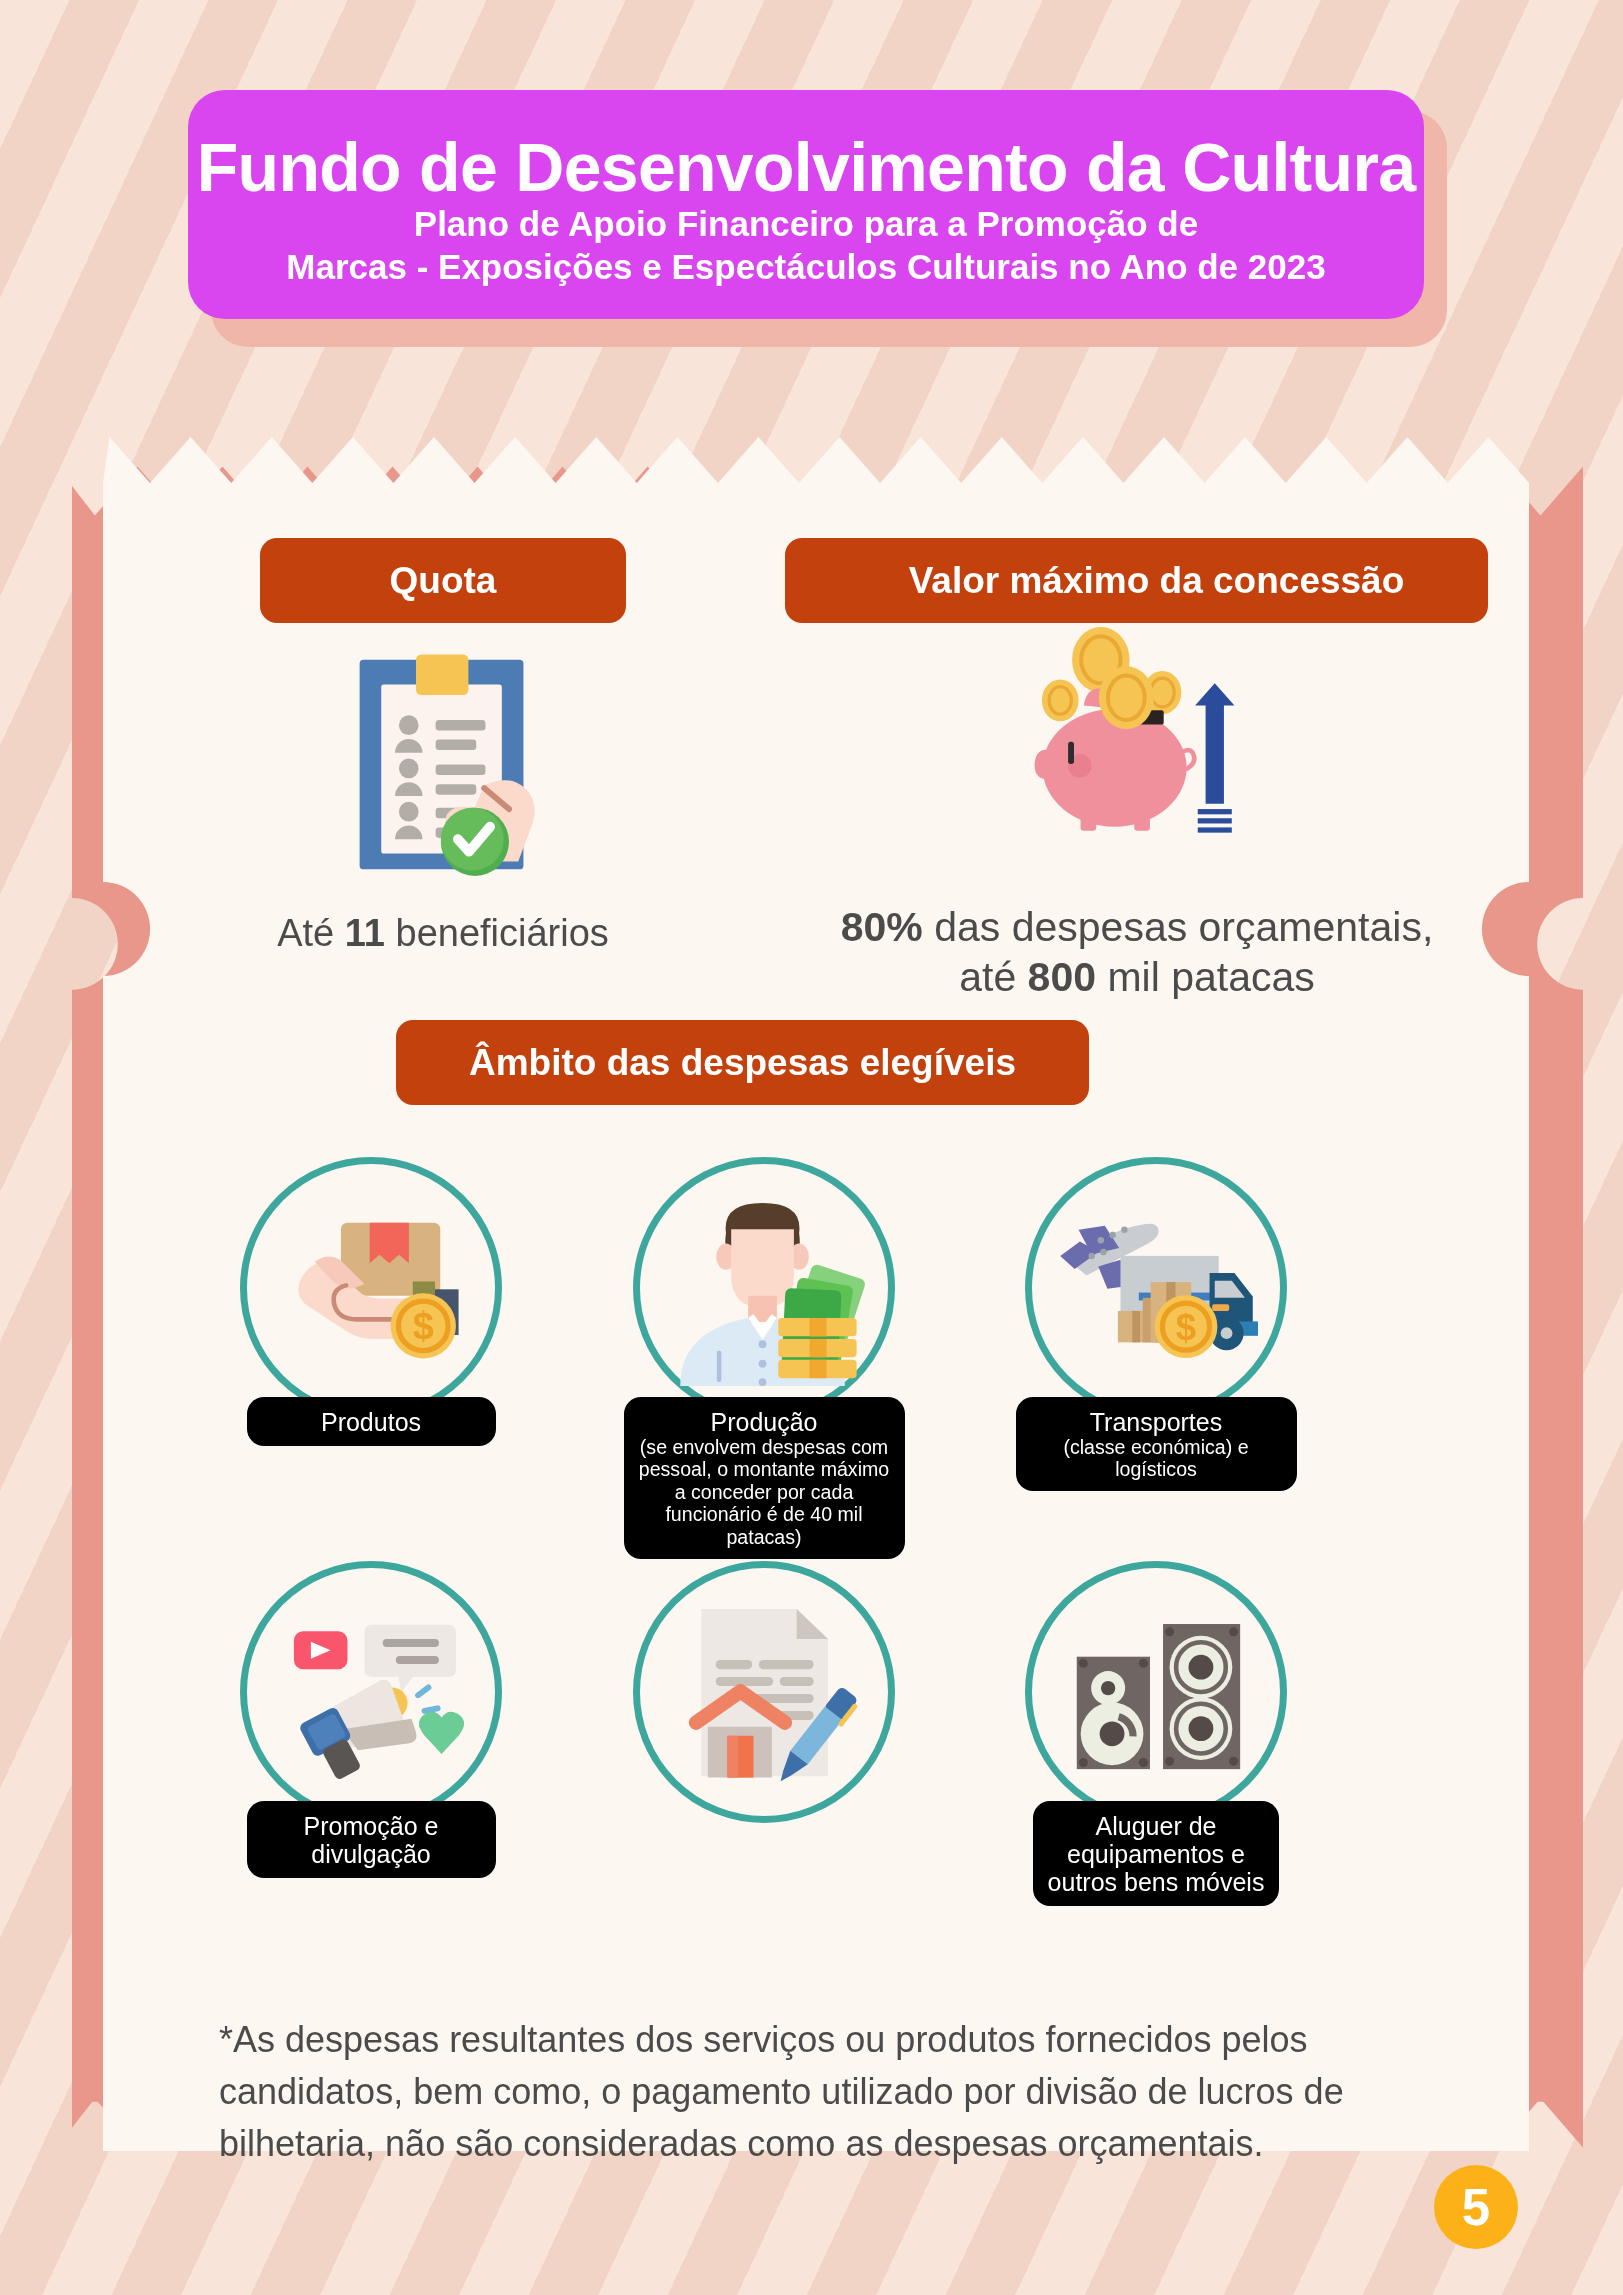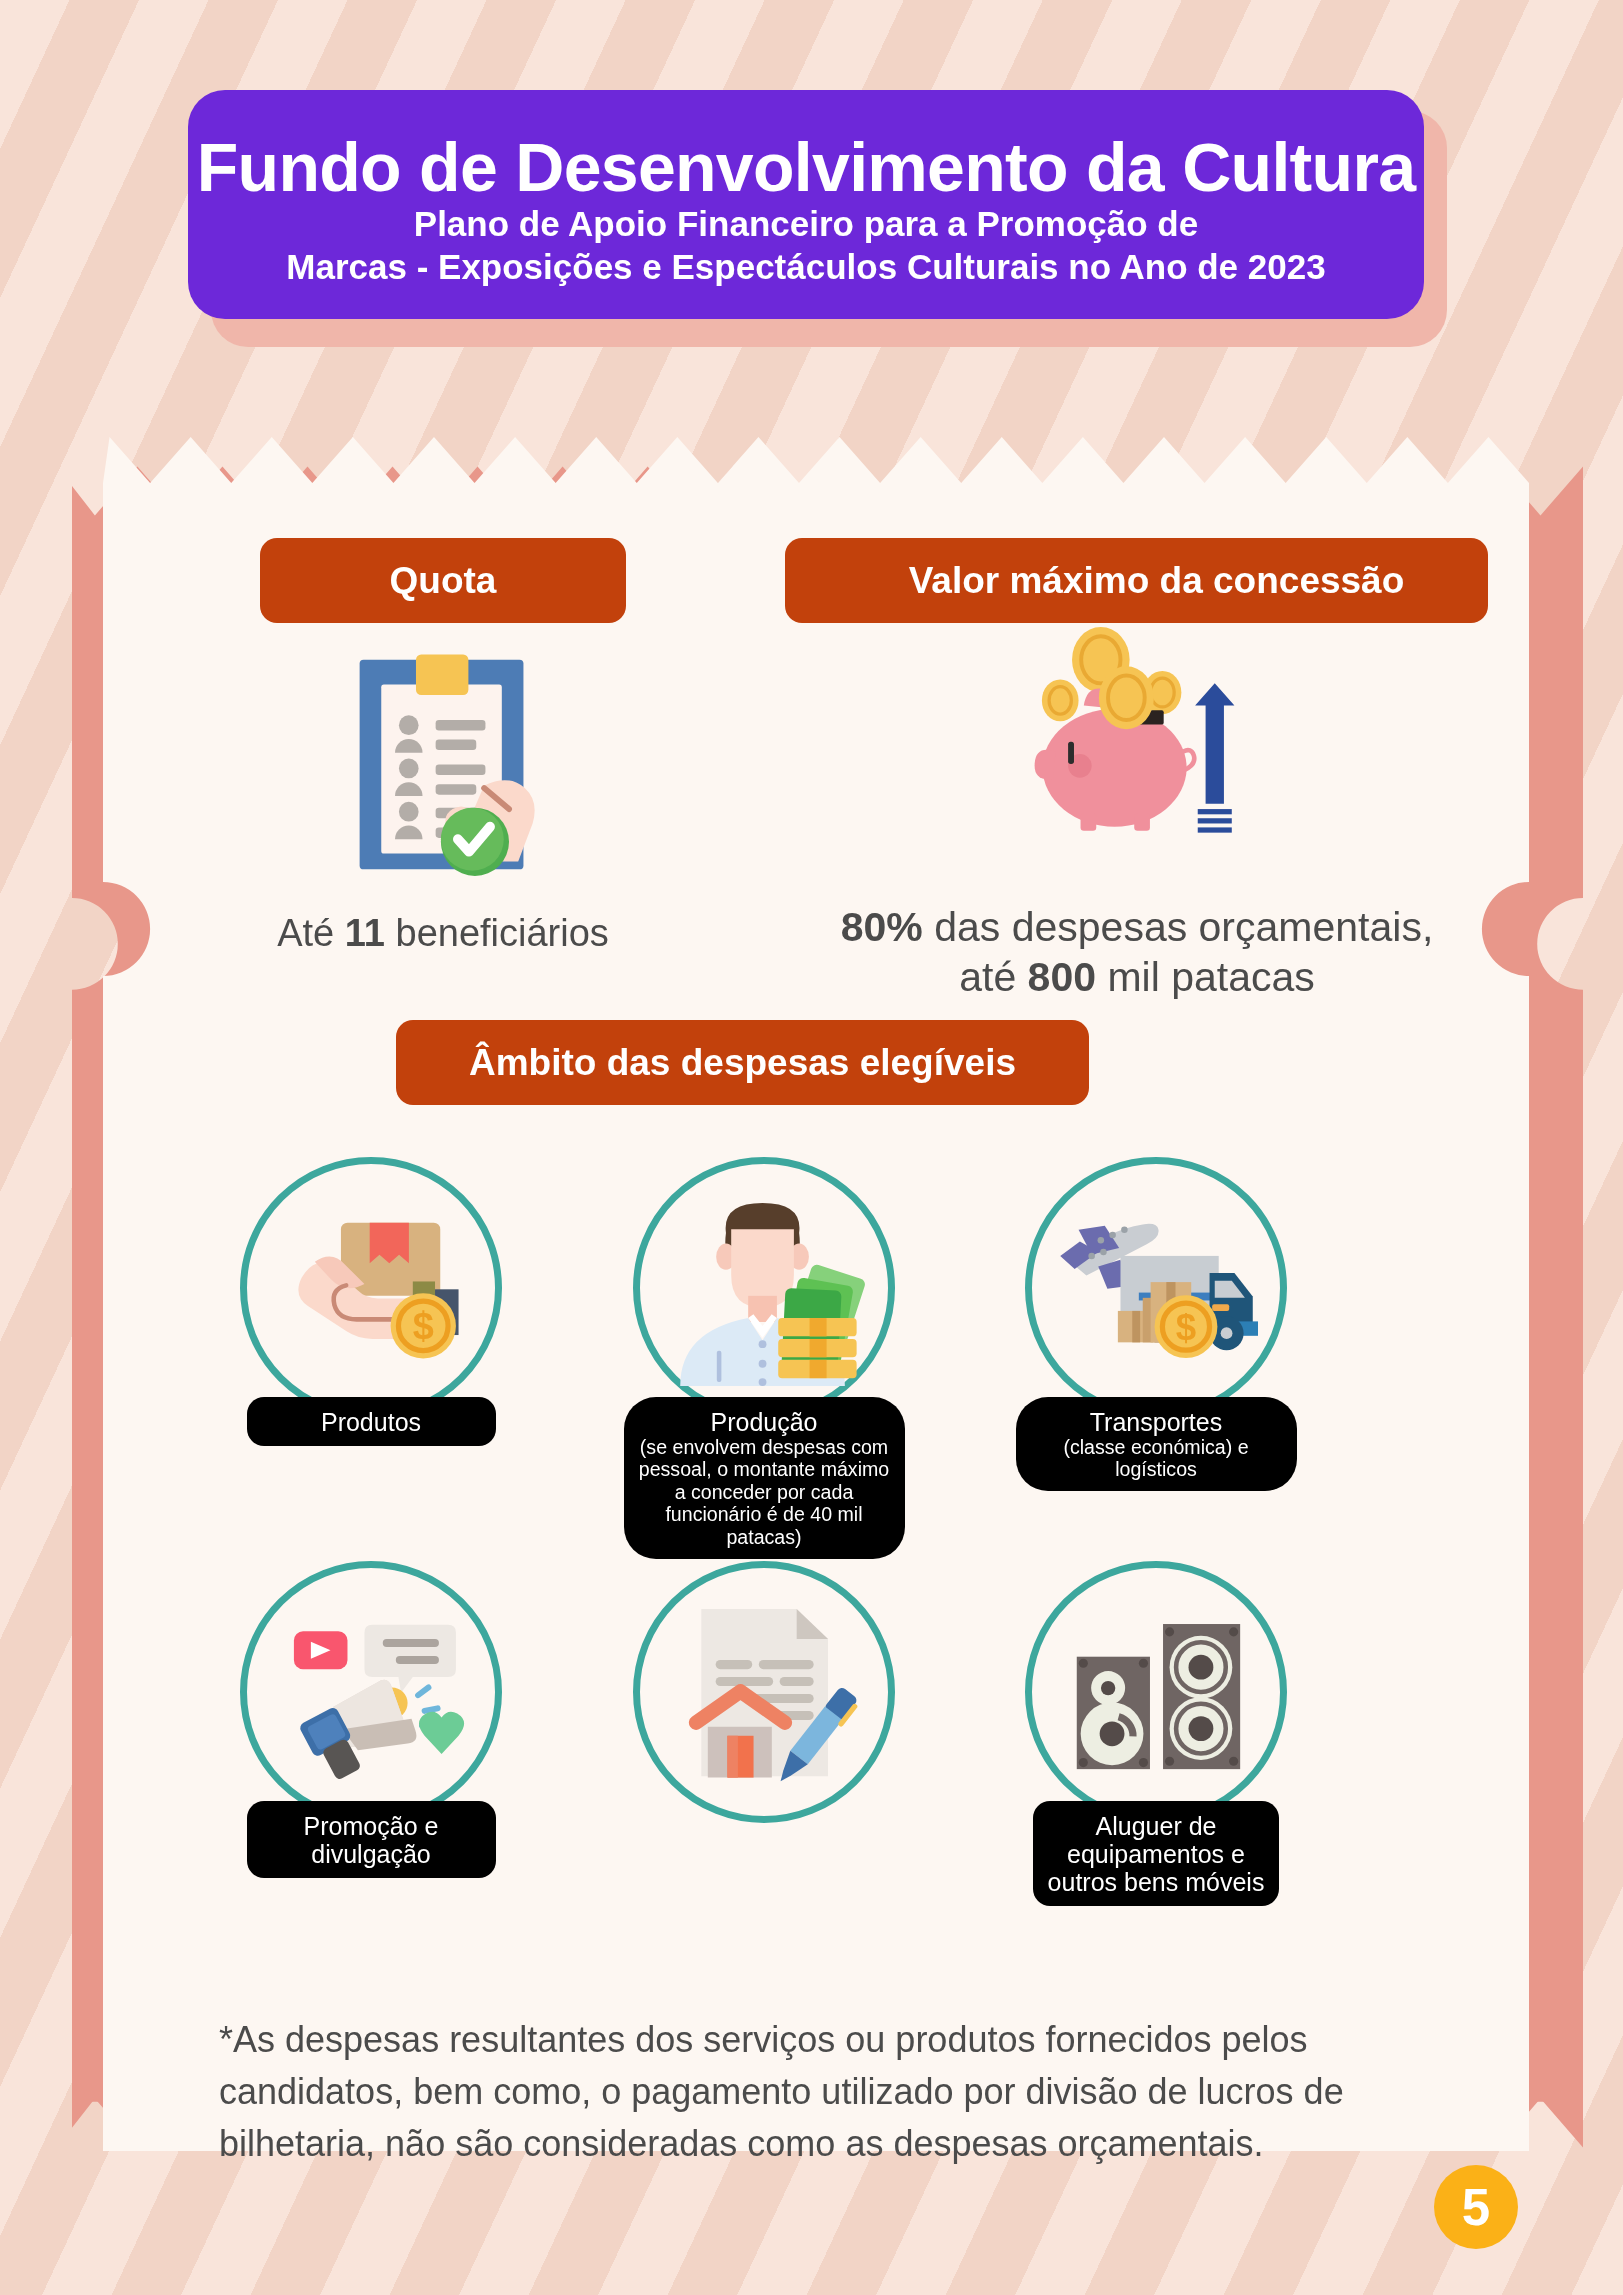--- a/index.html
+++ b/index.html
@@ -16,21 +16,21 @@
         #F9E4DA 0px, #F9E4DA 63px,
         #F2D4C6 63px, #F2D4C6 126px);
   }
   
   #header-shadow{
     position:absolute;left:211px;top:111px;width:1236px;height:236px;
     background:#F0B6AA;border-radius:37px;
   }
   #header-banner{
     position:absolute;left:188px;top:90px;width:1236px;height:229px;
-    background:#6d28d9;border-radius:37px;
+    background:#d946ef;border-radius:37px;
     display:flex;flex-direction:column;align-items:center;justify-content:center;
     box-sizing:border-box;padding:29px 26px 17px 26px;
   }
   #header-title{
     color:#FFFFFF;font-size:68px;font-weight:bold;letter-spacing:-0.7px;
     line-height:1.04;text-align:center;white-space:nowrap;
   }
   .header-sub{
     color:#FFFFFF;font-size:35px;font-weight:bold;line-height:1.22;
     text-align:center;white-space:nowrap;
@@ -85,21 +85,21 @@
   .label-tab{
     position:relative;margin:-22px auto 0 auto;
     background:#000000;border-radius:17px;color:#FFFFFF;
     padding:10.5px 14.4px;box-sizing:border-box;line-height:1.12;
     z-index:3;
   }
   .label-main{font-size:25px;display:block;}
   .label-sub{font-size:19.6px;display:block;line-height:1.15;}
   .label-sub2{font-size:17px;display:block;line-height:1.2;margin-top:2.6px;}
   .w-sm{width:249px;}
-  .w-md{width:281px;border-radius:32px;}
+  .w-md{width:281px;}
   .w-lg{width:246px;}
   
   #footnote{
     position:absolute;left:116px;top:1590px;width:1223px;
     color:#4B4B4B;font-size:36px;line-height:1.45;text-align:left;
   }
   
   #page-badge{
     position:absolute;left:1434px;top:2165px;width:84px;height:84px;
     border-radius:50%;background:#FBB117;

